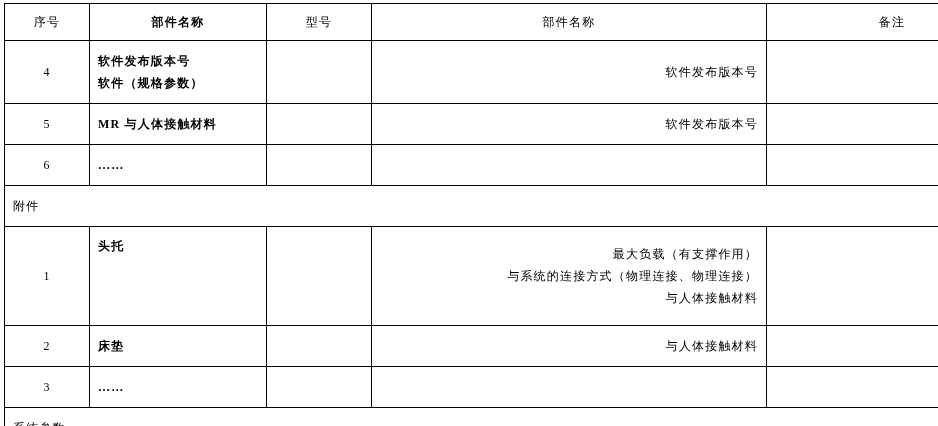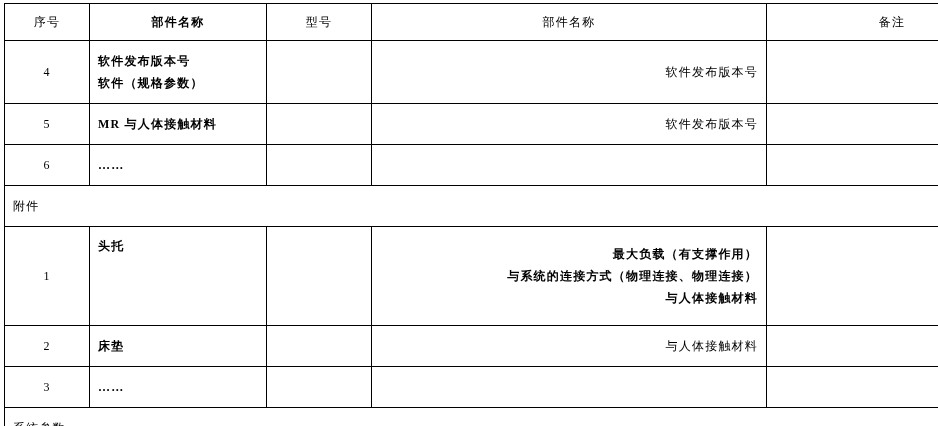--- a/index.html
+++ b/index.html
@@ -47,21 +47,20 @@
   }
   .hdr .c-name, .hdr .c-spec { text-align: center; padding-left: 8px; }
 
   .row-tall td { height: 54px; }
   .row-mid td  { height: 32px; }
   .row-small td { height: 28px; }
   .row-big td  { height: 86px; }
 
   .cell-multiline {
     line-height: 30px;
-    font-weight: bold;
   }
   .cell-multiline div { white-space: nowrap; }
 
   .full-cell {
     text-align: left;
     padding-left: 10px;
     letter-spacing: 1.2px;
   }
   .name-two {
     line-height: 26px;

